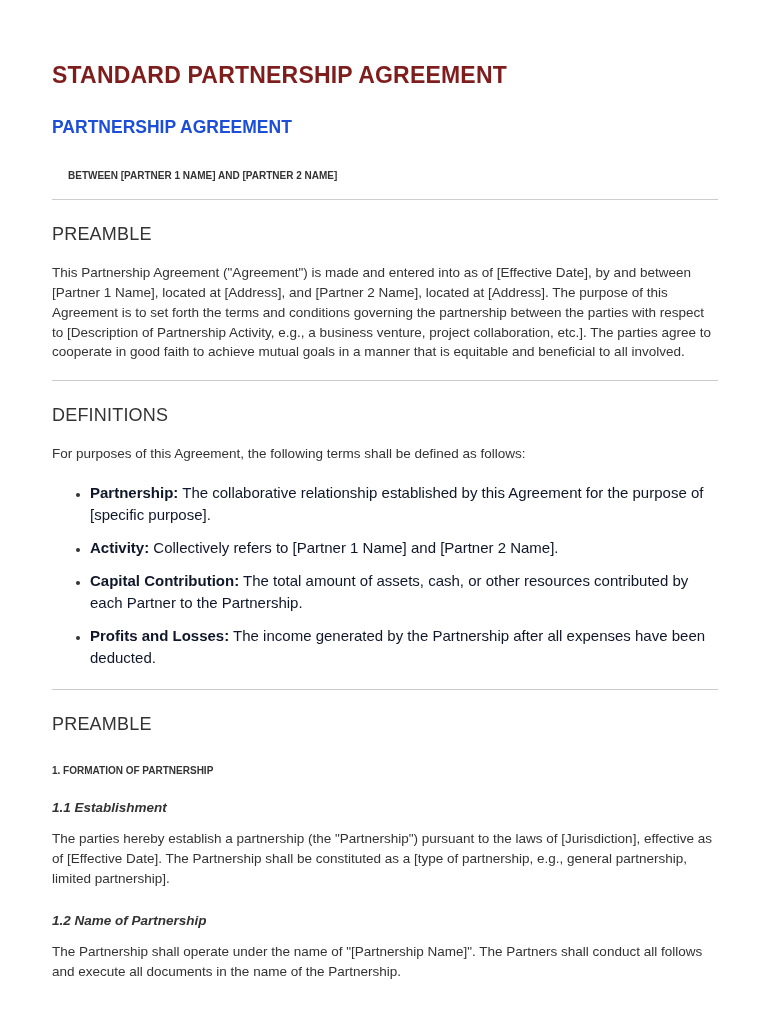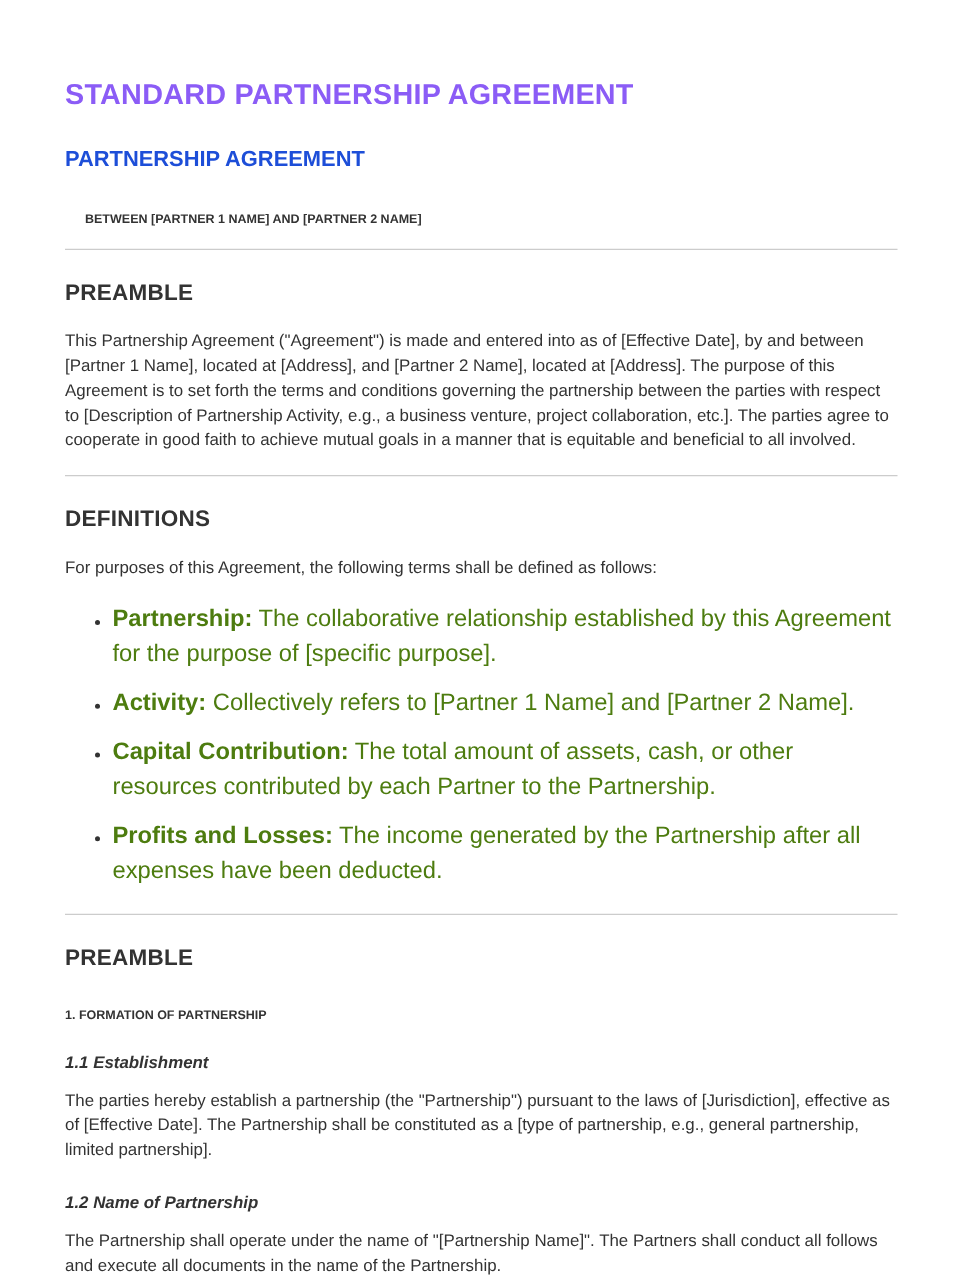--- a/index.html
+++ b/index.html
@@ -15,21 +15,21 @@
   .page {
     width: 770px;
     min-height: 1024px;
     margin: 0 auto;
     background: #ffffff;
     padding: 62px 52px 40px 52px;
   }
   h1.doc-title {
     font-size: 23px;
     font-weight: bold;
-    color: #8b5cf6;
+    color: #7f1d1d;
     margin: 0 0 28px 0;
     letter-spacing: 0.2px;
   }
   h2.doc-subtitle {
     font-size: 17.5px;
     font-weight: bold;
     color: #1d4ed8;
     margin: 0 0 32px 0;
   }
   h3.between-line {
@@ -38,40 +38,40 @@
     color: #333333;
     margin: 0 0 18px 16px;
   }
   hr.divider {
     border: none;
     border-top: 1px solid #cccccc;
     margin: 14px 0 24px 0;
   }
   h2.section-heading {
     font-size: 18px;
-    font-weight: bold;
+    font-weight: normal;
     color: #333333;
     margin: 24px 0 18px 0;
     letter-spacing: 0.2px;
   }
   p.body-text {
     font-size: 13.5px;
     line-height: 1.47;
     margin: 0 0 18px 0;
     color: #333333;
   }
   ul.def-list {
     margin: 0 0 20px 0;
     padding: 0 0 0 38px;
   }
   ul.def-list li {
-    font-size: 19px;
+    font-size: 15px;
     line-height: 1.47;
     margin: 0 0 11px 0;
-    color: #4d7c0f;
+    color: #0f172a;
   }
   ul.def-list li::marker {
     color: #333333;
     font-size: 12px;
   }
   h3.numbered-section {
     font-size: 10px;
     font-weight: bold;
     color: #333333;
     margin: 30px 0 24px 0;

